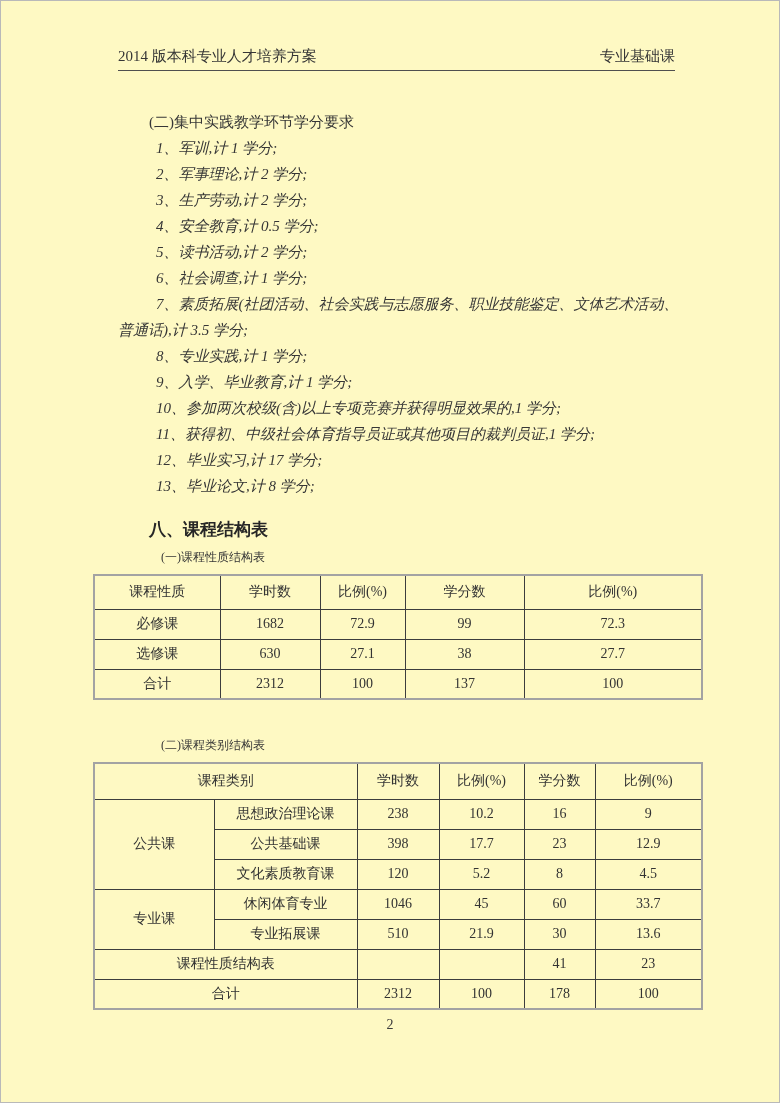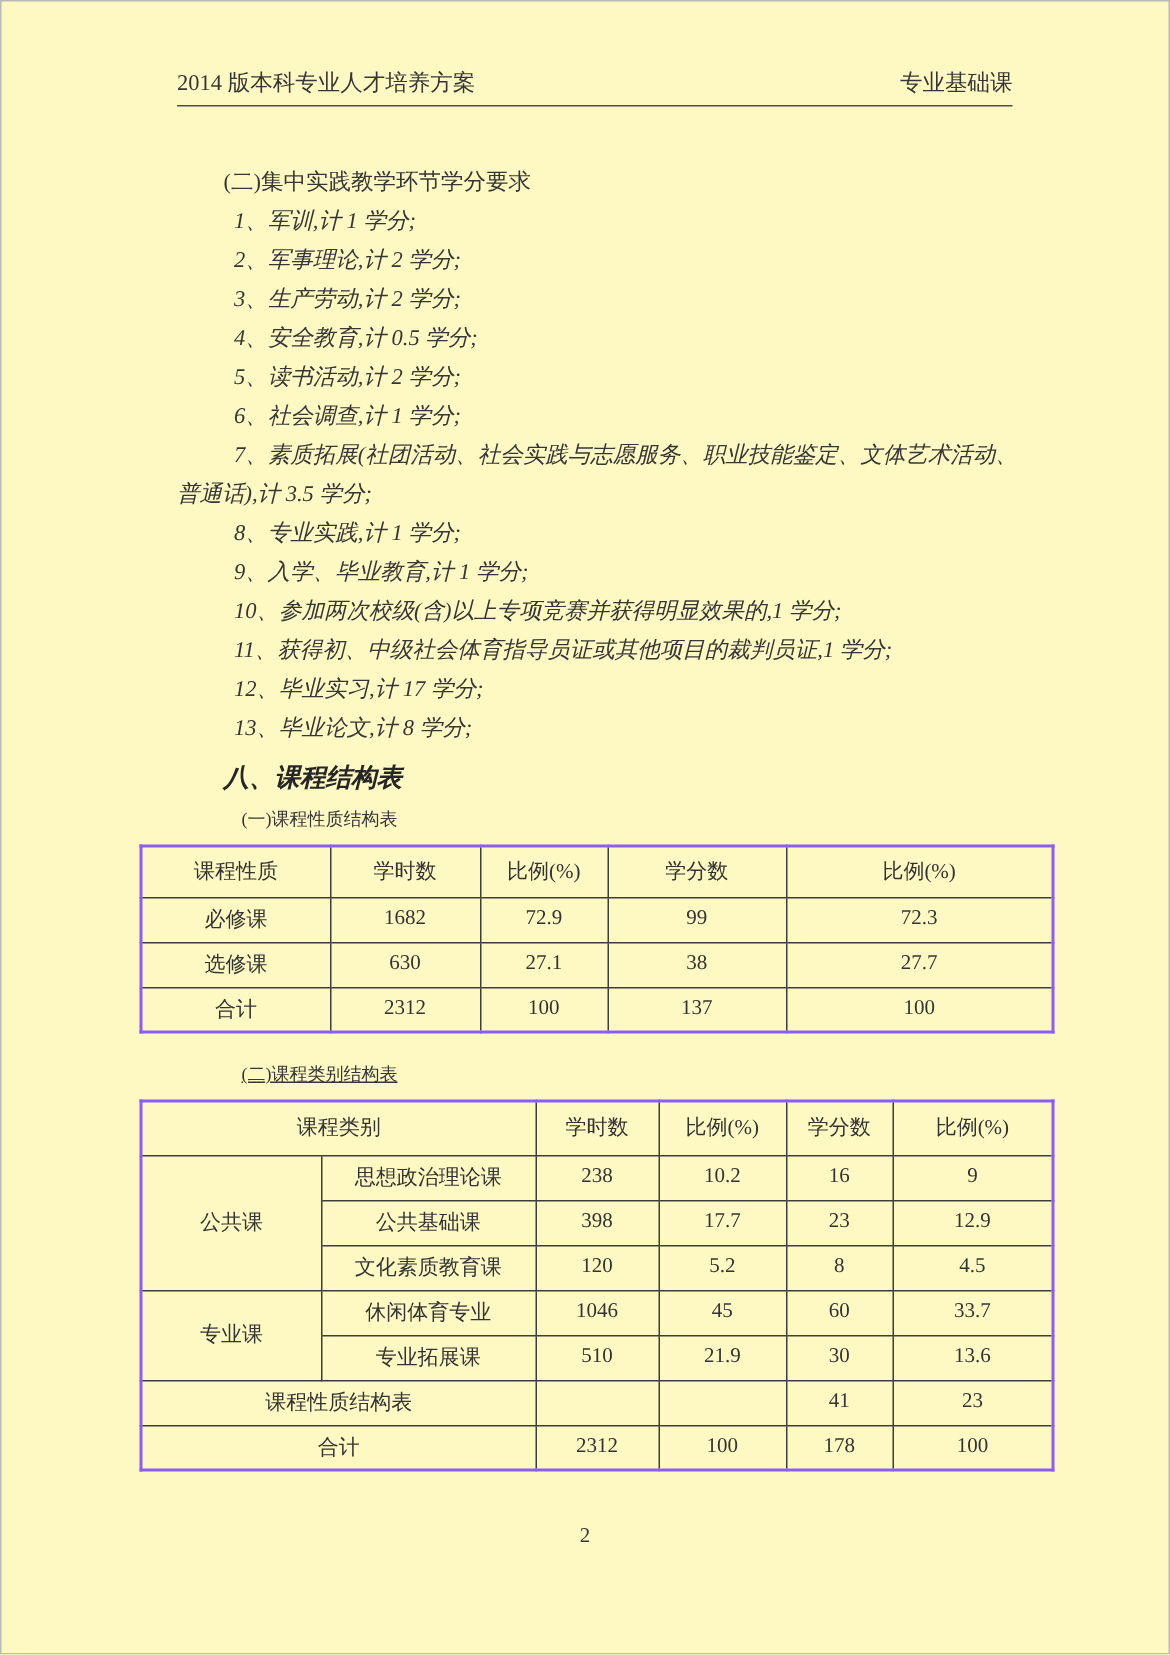--- a/index.html
+++ b/index.html
@@ -19,42 +19,41 @@
     padding-bottom:4px;
     border-bottom:1px solid #4f4f4f;
     font-size:15px; line-height:19px;
   }
   .content { margin:0 100px 0 92px; }
   .text-block { margin-left:25px; }
   .section-title { margin-top:38px; font-size:15px; line-height:26px; text-indent:31px; }
   p.item { font-size:15px; line-height:26px; text-indent:38px;font-style:italic; }
   .chapter-heading {
     font-size:17px; font-weight:bold; color:#262626;
-    line-height:24px; text-indent:31px; margin-top:8px;
+    line-height:24px; text-indent:31px; margin-top:19px;
     font-family:"Liberation Sans","DejaVu Sans",sans-serif;
-    font-style:italic;
   }
   .table-caption { font-size:12px; line-height:26px; text-indent:43px; margin-top:2px; }
   table {
     border-collapse:collapse; table-layout:fixed;
     width:608px;
-    border:2px solid #8b5cf6;
+    border:2px solid #a3a3a3;
     margin-top:4px;
   }
   td, th {
     border:1px solid #3d3d3d;
     text-align:center; vertical-align:middle;
     font-size:14px; font-weight:normal; color:#333;
     overflow:hidden; white-space:nowrap;
   }
   #table1 tr.hdr { height:34px; }
   #table1 tr { height:30px; }
   #table2 tr.hdr { height:36px; }
   #table2 tr { height:30px; }
-  .caption2 { margin-top:14px;text-decoration:underline; }
+  .caption2 { margin-top:32px; }
   .page-number {
     position:absolute; top:1016px; left:0; width:100%;
     text-align:center; font-size:14px; color:#3a3a3a;
   }
 </style>
 </head>
 <body>
 
 <div class="page">
 

